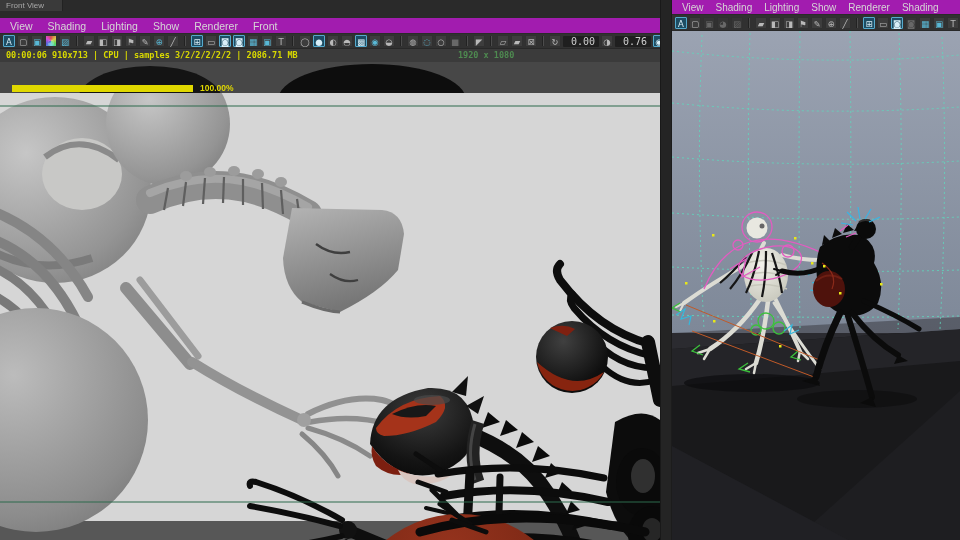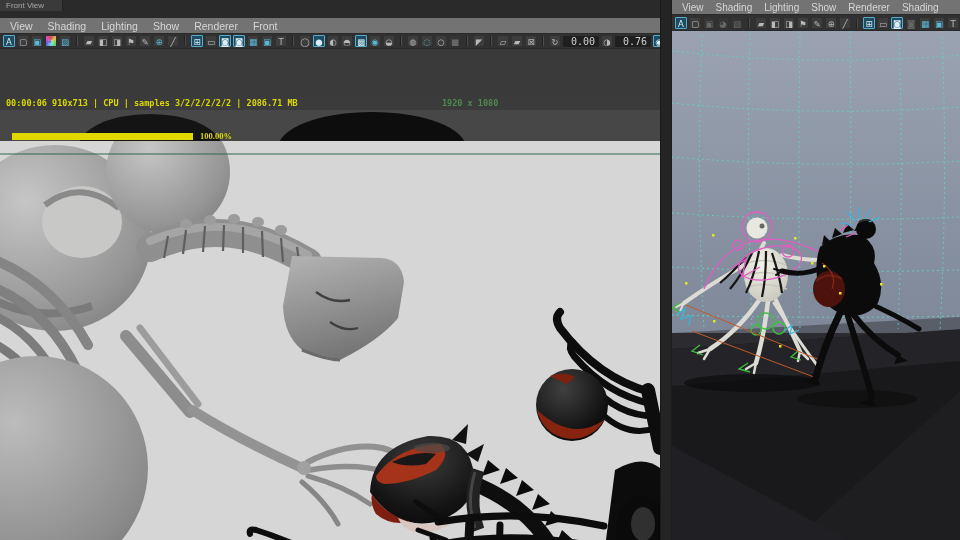--- a/index.html
+++ b/index.html
@@ -8,51 +8,51 @@
   #app{display:flex;width:960px;height:540px;}
 
   
   #left-panel{width:660px;display:flex;flex-direction:column;background:#3a3a3a;}
   #divider{width:12px;background:#242424;border-left:1px solid #191919;border-right:1px solid #1c1c1c;box-sizing:border-box;}
   #right-panel{width:288px;display:flex;flex-direction:column;background:#3a3a3a;}
 
   .panel-titlebar{height:18px;background:#2a2a2a;font-size:8px;color:#a8a8a8;line-height:11px;flex:none;}
   .panel-titlebar .tab{display:inline-block;background:#3a3a3a;height:11px;padding:0 18px 0 6px;border-right:1px solid #222;}
 
-  .menubar{height:15px;background:#737373;display:flex;align-items:center;padding-left:10px;gap:15px;
+  .menubar{height:15px;background:#a21caf;display:flex;align-items:center;padding-left:10px;gap:15px;
            font-size:10.5px;color:#d6d6d6;flex:none;white-space:nowrap;}
   #right-panel .menubar{height:14px;gap:12px;font-size:10px;}
   .menu-item{cursor:default;}
 
   .toolbar{height:14px;background:#313131;display:flex;align-items:center;padding-left:3px;gap:2px;
            border-top:1px solid #2a2a2a;border-bottom:1px solid #282828;flex:none;overflow:hidden;white-space:nowrap;}
   #right-panel .toolbar{height:15px;}
   .tb-icon{flex:none;width:12px;height:12px;font-size:8.5px;line-height:12px;text-align:center;color:#b9b9b9;
            background:#3d3d3d;border:1px solid #303030;border-radius:1px;box-sizing:border-box;
            font-family:"DejaVu Sans",sans-serif;}
   .tb-icon.active{background:#1d4d63;border-color:#55aacd;color:#d9eef7;}
   .tb-icon.teal{color:#58b8d6;}
   .tb-icon.dim{color:#686868;background:#353535;}
   .tb-icon.wheel{background:conic-gradient(#d84c4c,#d8c84c,#5cd85c,#4cc8d8,#5c5cd8,#d84cd8,#d84c4c);color:rgba(255,255,255,.25);}
   .tb-sep{flex:none;width:1px;height:10px;background:#222;border-right:1px solid #4c4c4c;margin:0 3px;}
   .tb-field{flex:none;min-width:28px;height:11px;background:#1f1f1f;color:#cfcfcf;font-size:10px;line-height:11px;
             text-align:right;padding:0 4px;border-radius:1px;font-family:"DejaVu Sans Mono",monospace;}
 
   .statusbar{height:13px;background:#3b3b3b;position:relative;flex:none;
-             font-family:"DejaVu Sans Mono",monospace;font-weight:bold;font-size:8.5px;line-height:13px;white-space:nowrap;margin-top:48px;}
+             font-family:"DejaVu Sans Mono",monospace;font-weight:bold;font-size:8.5px;line-height:13px;white-space:nowrap;}
   .render-stats{color:#d9d900;padding-left:6px;}
-  .res-gate{position:absolute;left:442px;top:0;color:#4e8a50;}
+  .res-gate{position:absolute;left:458px;top:0;color:#4e8a50;}
 
   .viewport{position:relative;flex:1;overflow:hidden;background:#474747;}
   .viewport svg{display:block;}
 
   .progress-overlay{position:absolute;left:12px;top:21px;display:flex;align-items:center;gap:7px;}
   .progress-track{width:181px;height:7px;background:rgba(0,0,0,.18);}
   .progress-fill{height:7px;background:#e0d800;}
-  .progress-label{color:#e0d800;font-family:Liberation Serif, serif;font-weight:bold;font-size:8.5px;}
+  .progress-label{color:#e0d800;font-family:Liberation Sans, sans-serif;font-weight:bold;font-size:8.5px;}
 </style>
 </head>
 <body>
 
 <div id="app">
 
   <div id="left-panel">
     <div class="panel-titlebar">
       <span class="tab">Front View</span>
     </div>

